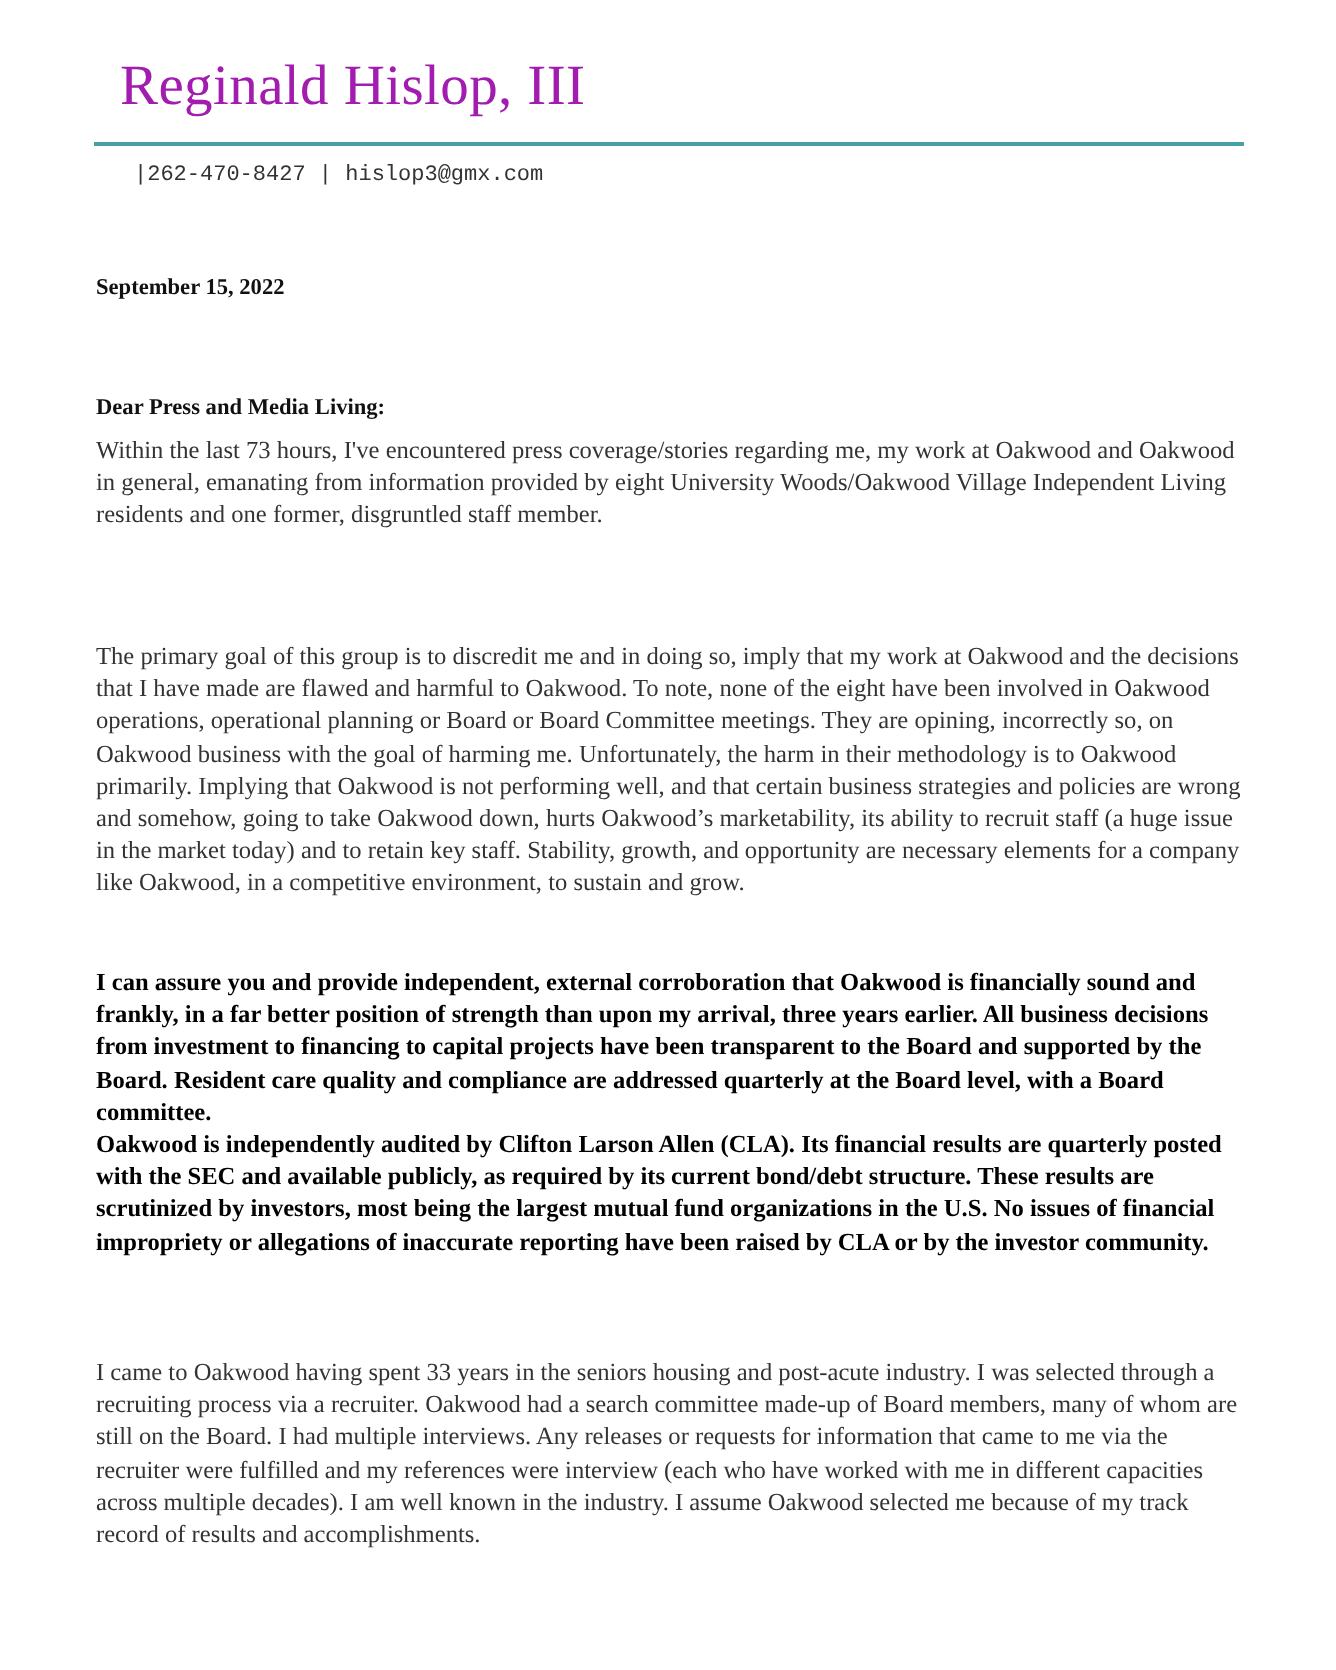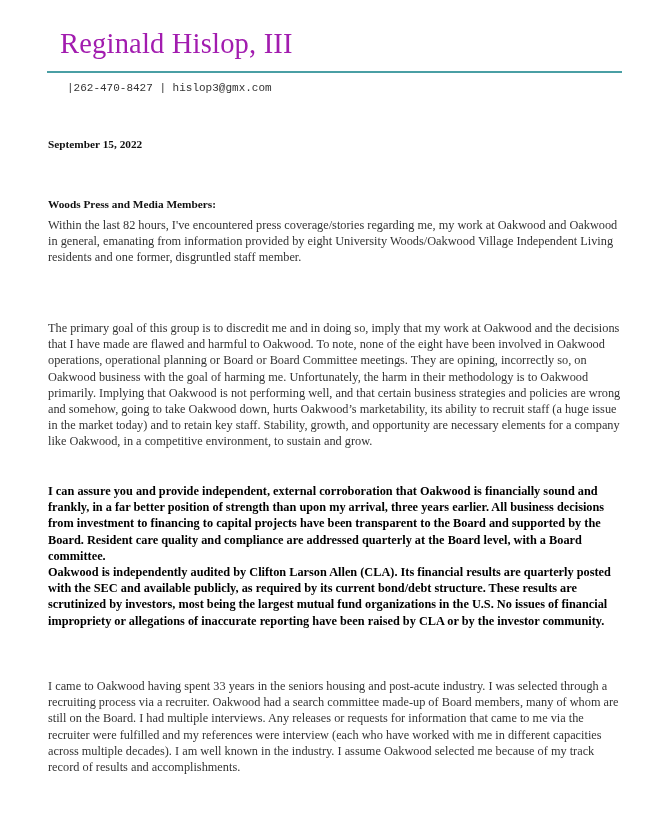--- a/index.html
+++ b/index.html
@@ -24,19 +24,19 @@
   .p5 { top: 678px; }
 </style>
 </head>
 <body>
 
 <div class="name">Reginald Hislop, III</div>
 <div class="rule"></div>
 <div class="contact">|262-470-8427 | hislop3@gmx.com</div>
 
 <div class="date">September 15, 2022</div>
-<div class="salutation">Woods Press and Media Members:</div>
+<div class="salutation">Dear Press and Media Living:</div>
 
-<p class="para p1">Within the last 82 hours, I've encountered press coverage/stories regarding me, my work at Oakwood and Oakwood in general, emanating from information provided by eight University Woods/Oakwood Village Independent Living residents and one former, disgruntled staff member.</p>
+<p class="para p1">Within the last 73 hours, I've encountered press coverage/stories regarding me, my work at Oakwood and Oakwood in general, emanating from information provided by eight University Woods/Oakwood Village Independent Living residents and one former, disgruntled staff member.</p>
 <p class="para p2">The primary goal of this group is to discredit me and in doing so, imply that my work at Oakwood and the decisions that I have made are flawed and harmful to Oakwood.  To note, none of the eight have been involved in Oakwood operations, operational planning or Board or Board Committee meetings.  They are opining, incorrectly so, on Oakwood business with the goal of harming me.  Unfortunately, the harm in their methodology is to Oakwood primarily.  Implying that Oakwood is not performing well, and that certain business strategies and policies are wrong and somehow, going to take Oakwood down, hurts Oakwood’s marketability, its ability to recruit staff (a huge issue in the market today) and to retain key staff.  Stability, growth, and opportunity are necessary elements for a company like Oakwood, in a competitive environment, to sustain and grow.</p>
 <p class="para bold p3">I can assure you and provide independent, external corroboration that Oakwood is financially sound and frankly, in a far better position of strength than upon my arrival, three years earlier.  All business decisions from investment to financing to capital projects have been transparent to the Board and supported by the Board.  Resident care quality and compliance are addressed quarterly at the Board level, with a Board committee.</p>
 <p class="para bold p4">Oakwood is independently audited by Clifton Larson Allen (CLA).  Its financial results are quarterly posted with the SEC and available publicly, as required by its current bond/debt structure.  These results are scrutinized by investors, most being the largest mutual fund organizations in the U.S.  No issues of financial impropriety or allegations of inaccurate reporting have been raised by CLA or by the investor community.</p>
 <p class="para p5">I came to Oakwood having spent 33 years in the seniors housing and post-acute industry.  I was selected through a recruiting process via a recruiter. Oakwood had a search committee made-up of Board members, many of whom are still on the Board.  I had multiple interviews.  Any releases or requests for information that came to me via the recruiter were fulfilled and my references were interview (each who have worked with me in different capacities across multiple decades).  I am well known in the industry.  I assume Oakwood selected me because of my track record of results and accomplishments.</p>
 
 </body></html>

